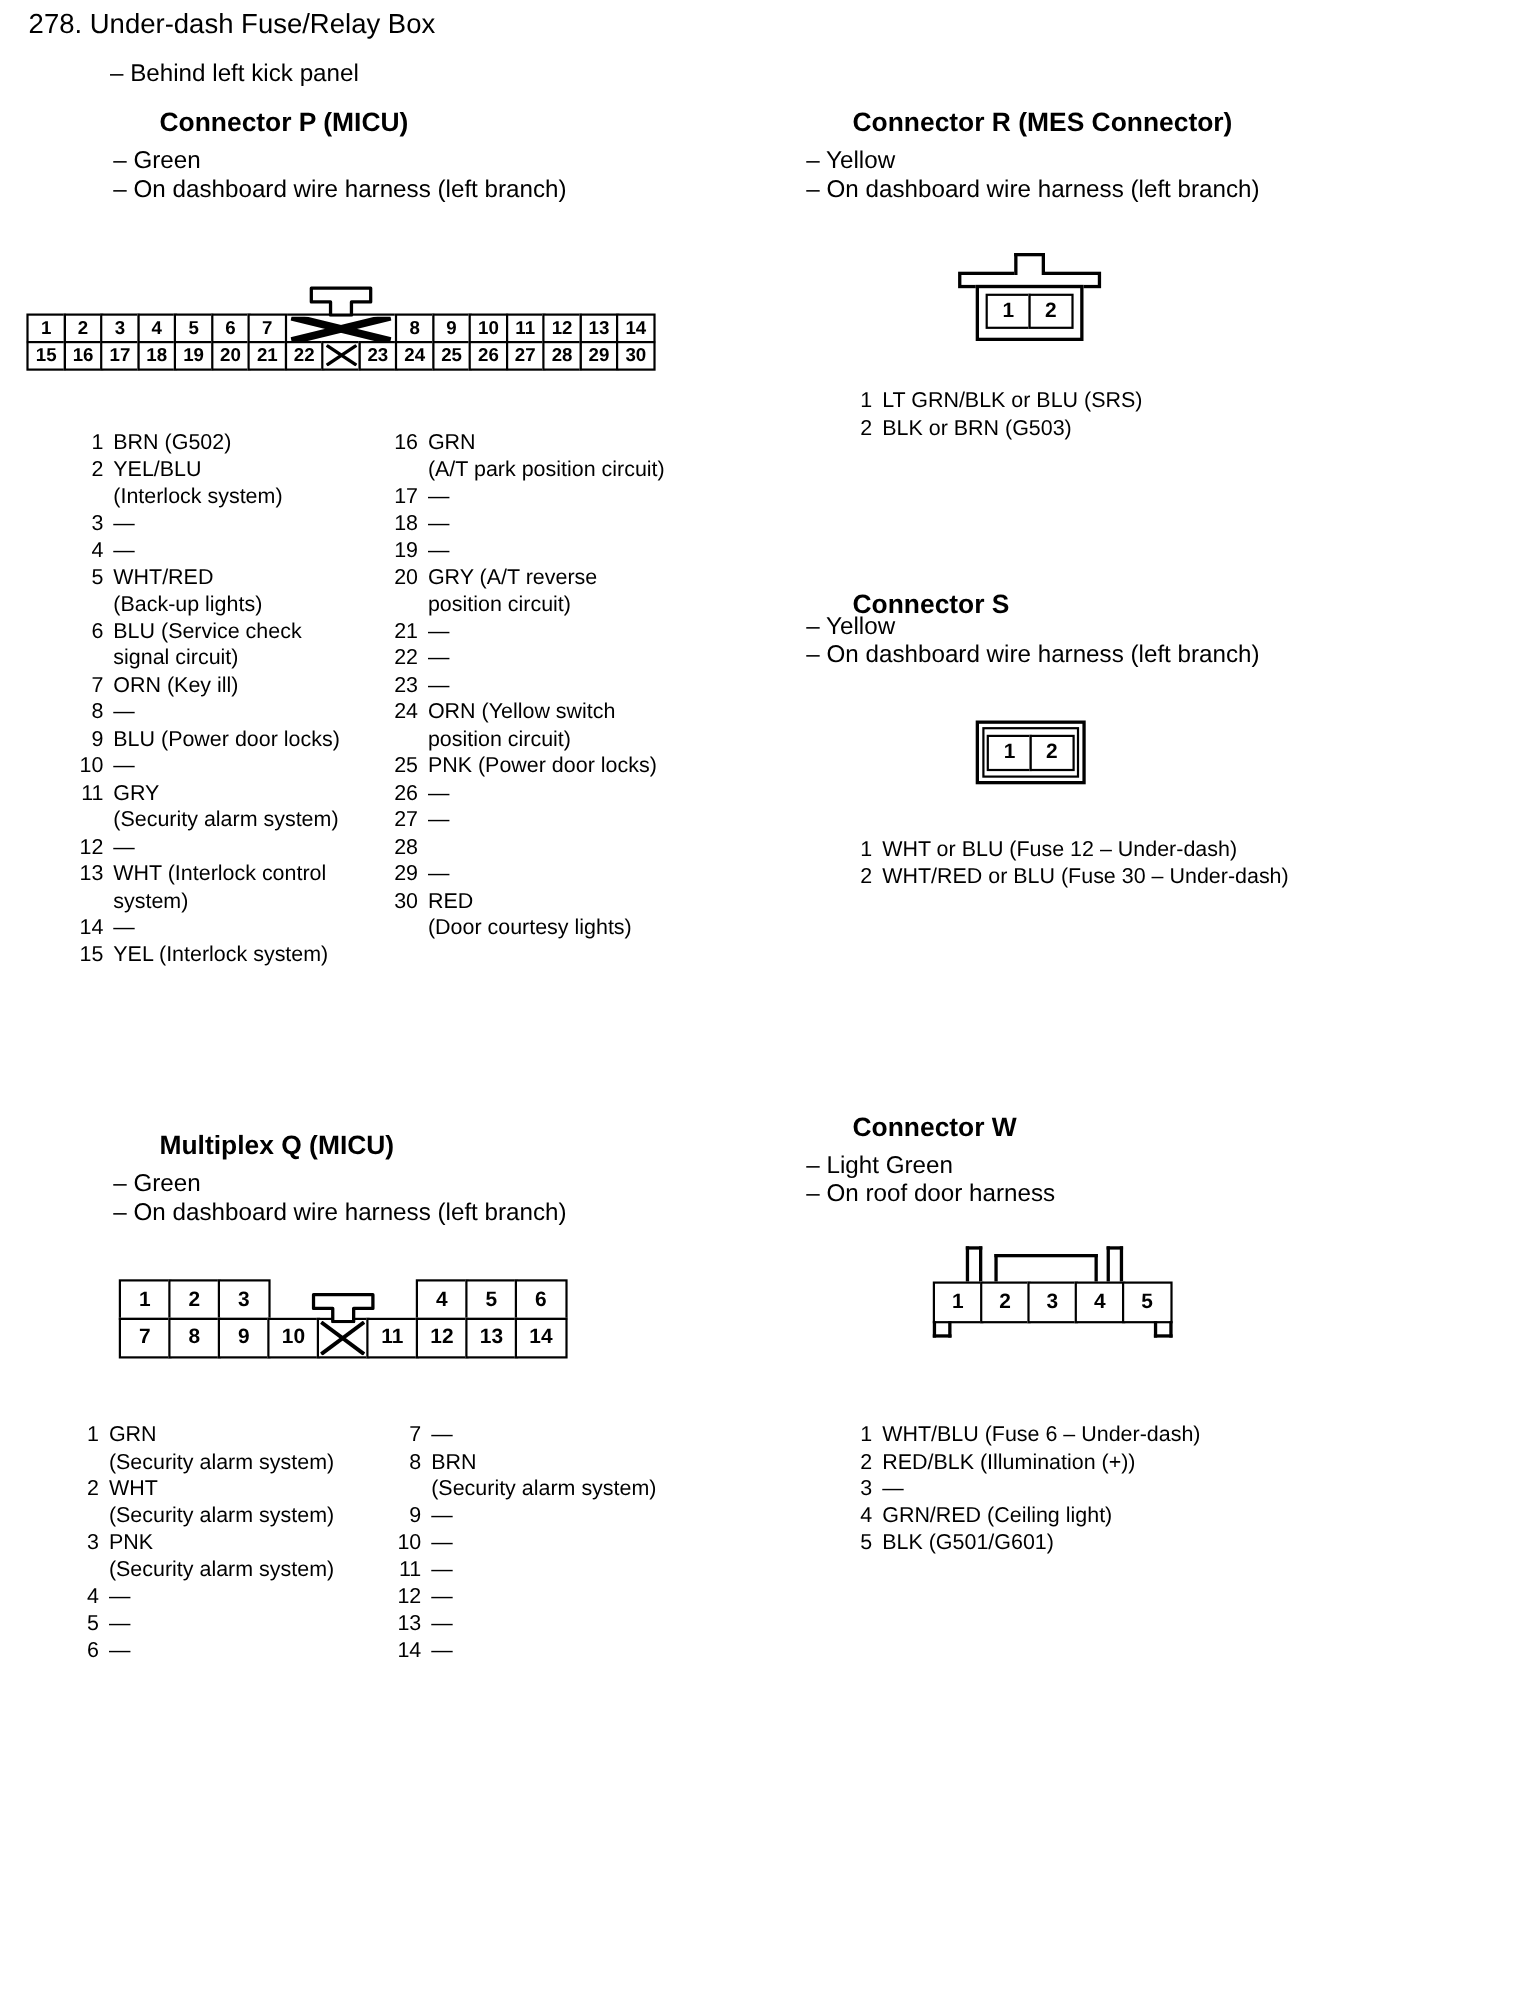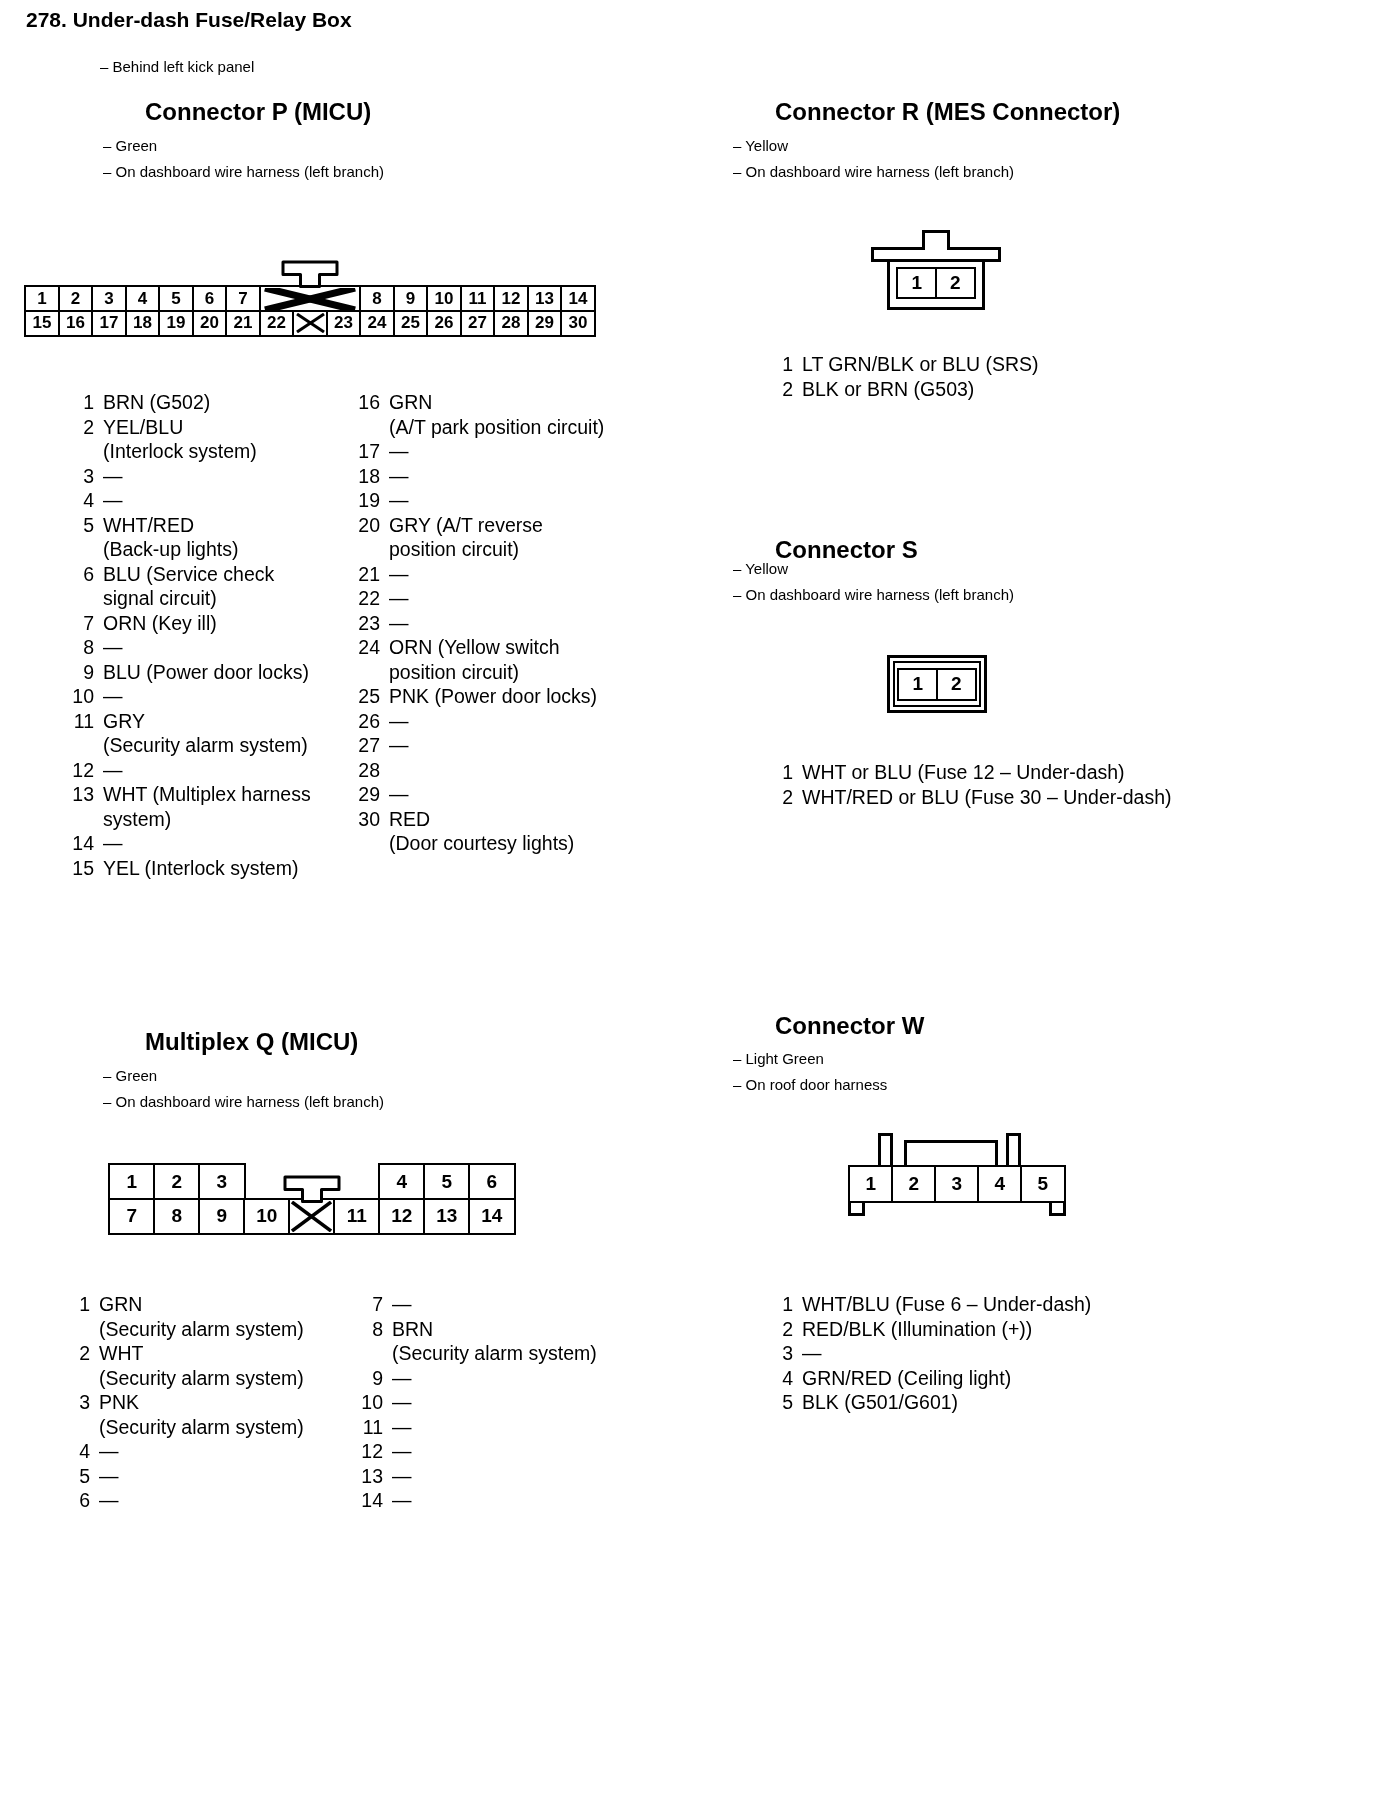--- a/index.html
+++ b/index.html
@@ -7,23 +7,23 @@
   body {
     position: relative;
     width: 1392px;
     height: 1818px;
     background: #ffffff;
     color: #000000;
     font-family: "Liberation Sans", "DejaVu Sans", sans-serif;
     overflow: hidden;
   }
   .abs { position: absolute; }
-  .title { font-size: 21px; font-weight: 700; }
+  .title { font-size: 25px; font-weight: 400; }
   .heading { font-size: 24px; font-weight: 700; margin-left: 42px; }
-  .subtitle, .bullet { font-size: 15px; line-height: 26px; }
+  .subtitle, .bullet { font-size: 22px; line-height: 26px; }
 
   
   .pin-list { }
   .pin { display: flex; align-items: flex-start; font-size: 19.5px; line-height: 24.5px; }
   .pin-num { flex: 0 0 30px; text-align: right; }
   .pin-text { margin-left: 9px; }
   .pin-text span { display: block; }
 
   
   .rowstack > .cellrow + .cellrow { margin-top: -2.5px; }
@@ -223,21 +223,21 @@
       <div class="pin">
       <span class="pin-num">12</span>
       <span class="pin-text">
         <span>—</span>
 
       </span>
     </div>
       <div class="pin">
       <span class="pin-num">13</span>
       <span class="pin-text">
-        <span>WHT (Multiplex harness</span>
+        <span>WHT (Interlock control</span>
         <span>system)</span>
       </span>
     </div>
       <div class="pin">
       <span class="pin-num">14</span>
       <span class="pin-text">
         <span>—</span>
 
       </span>
     </div>

